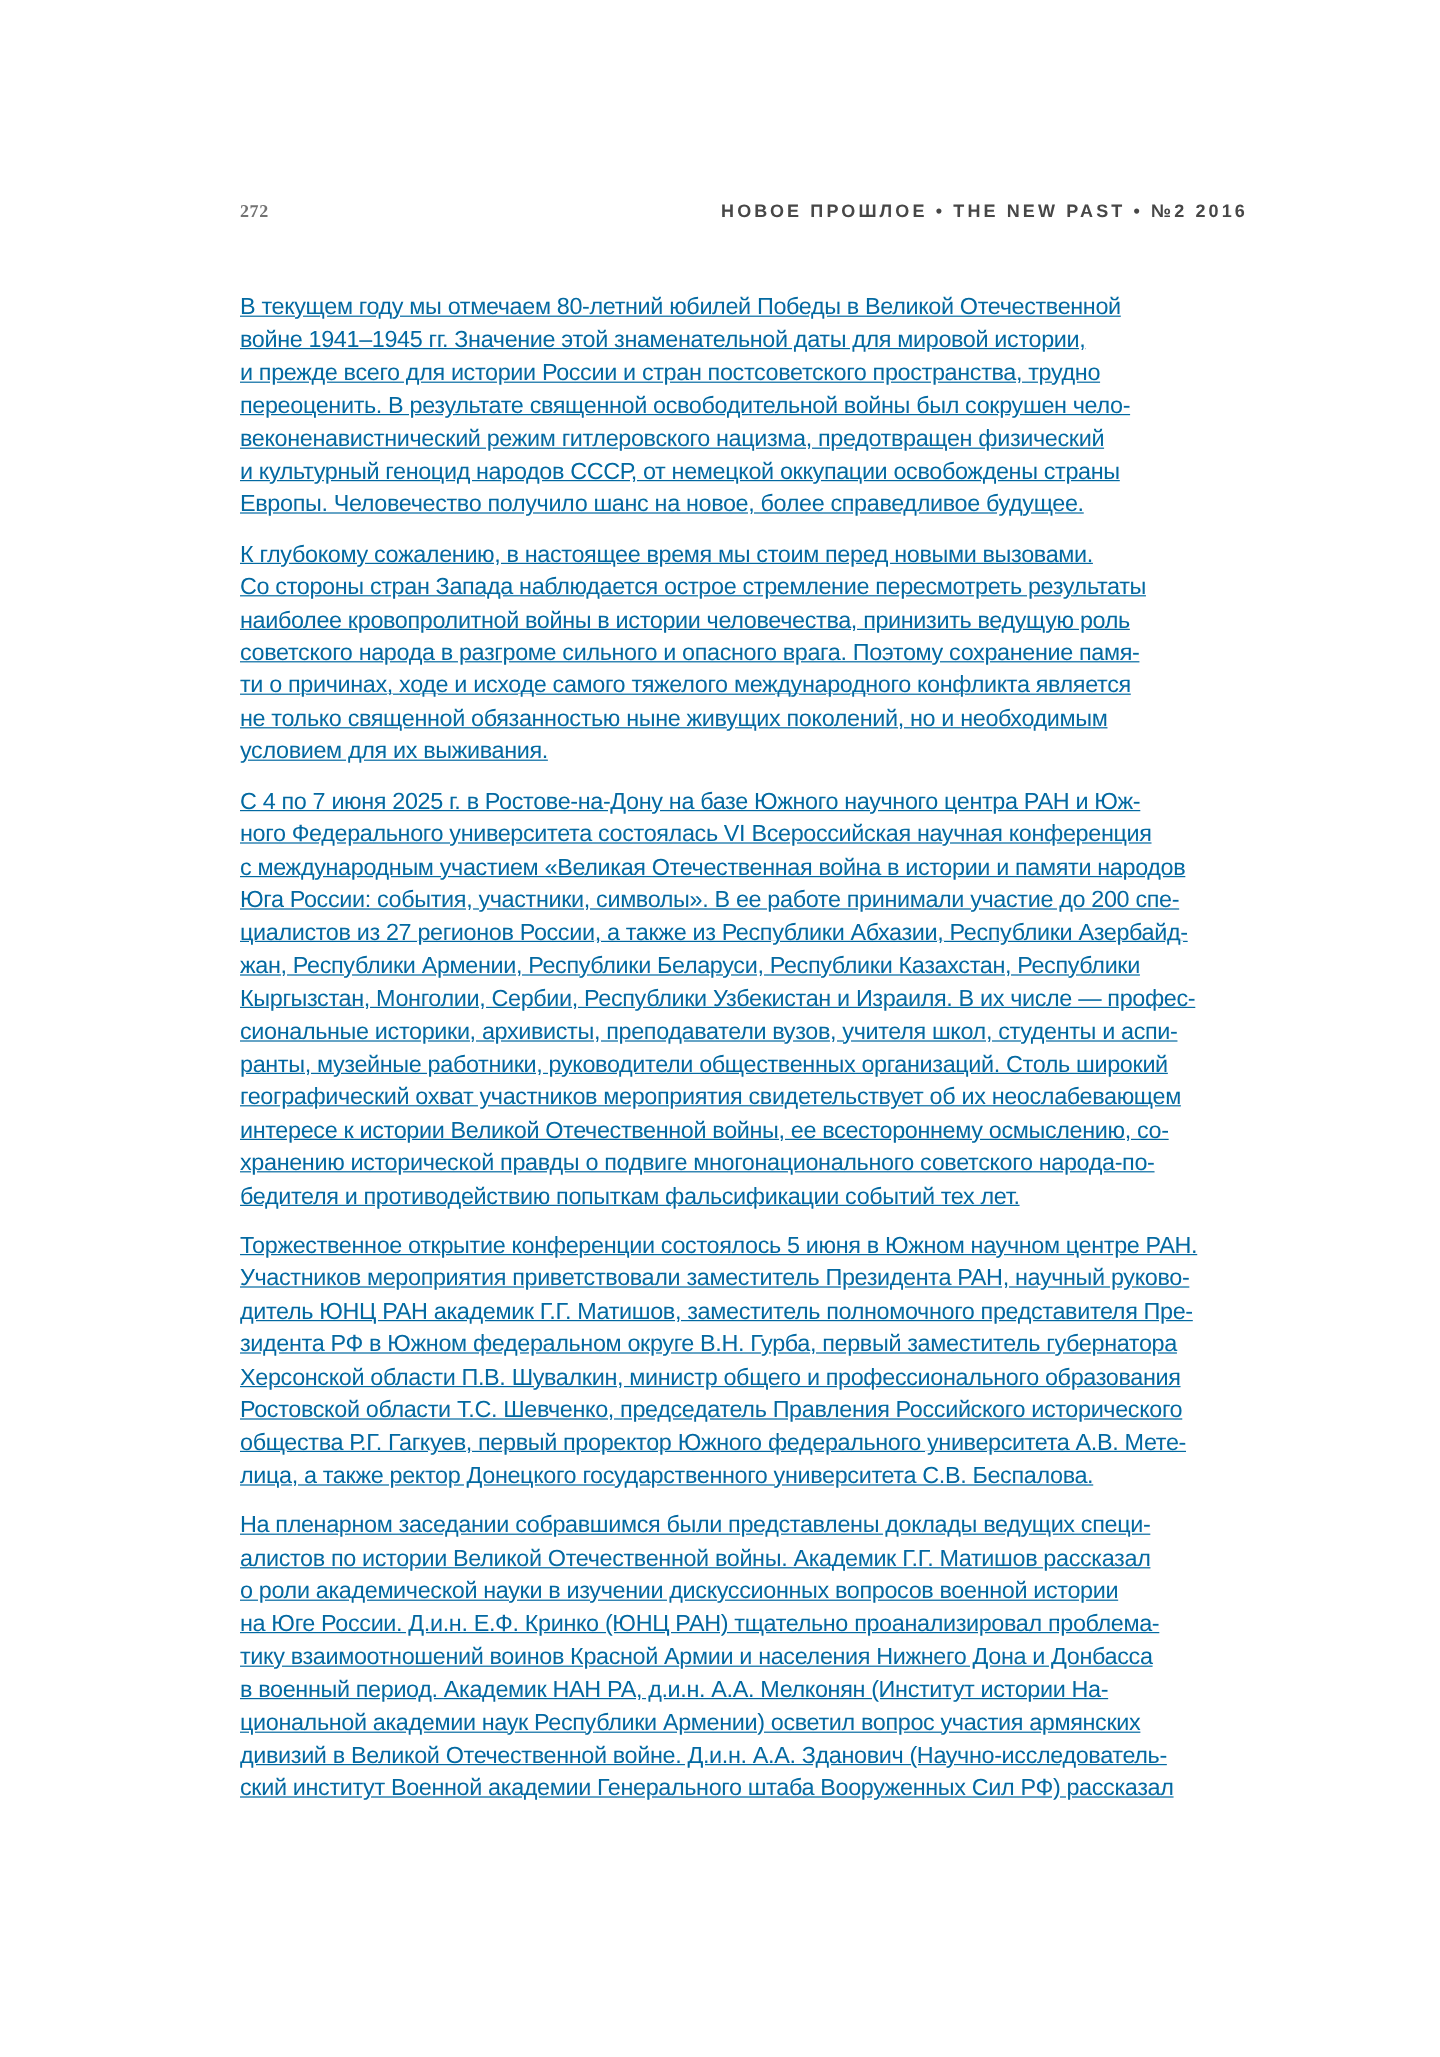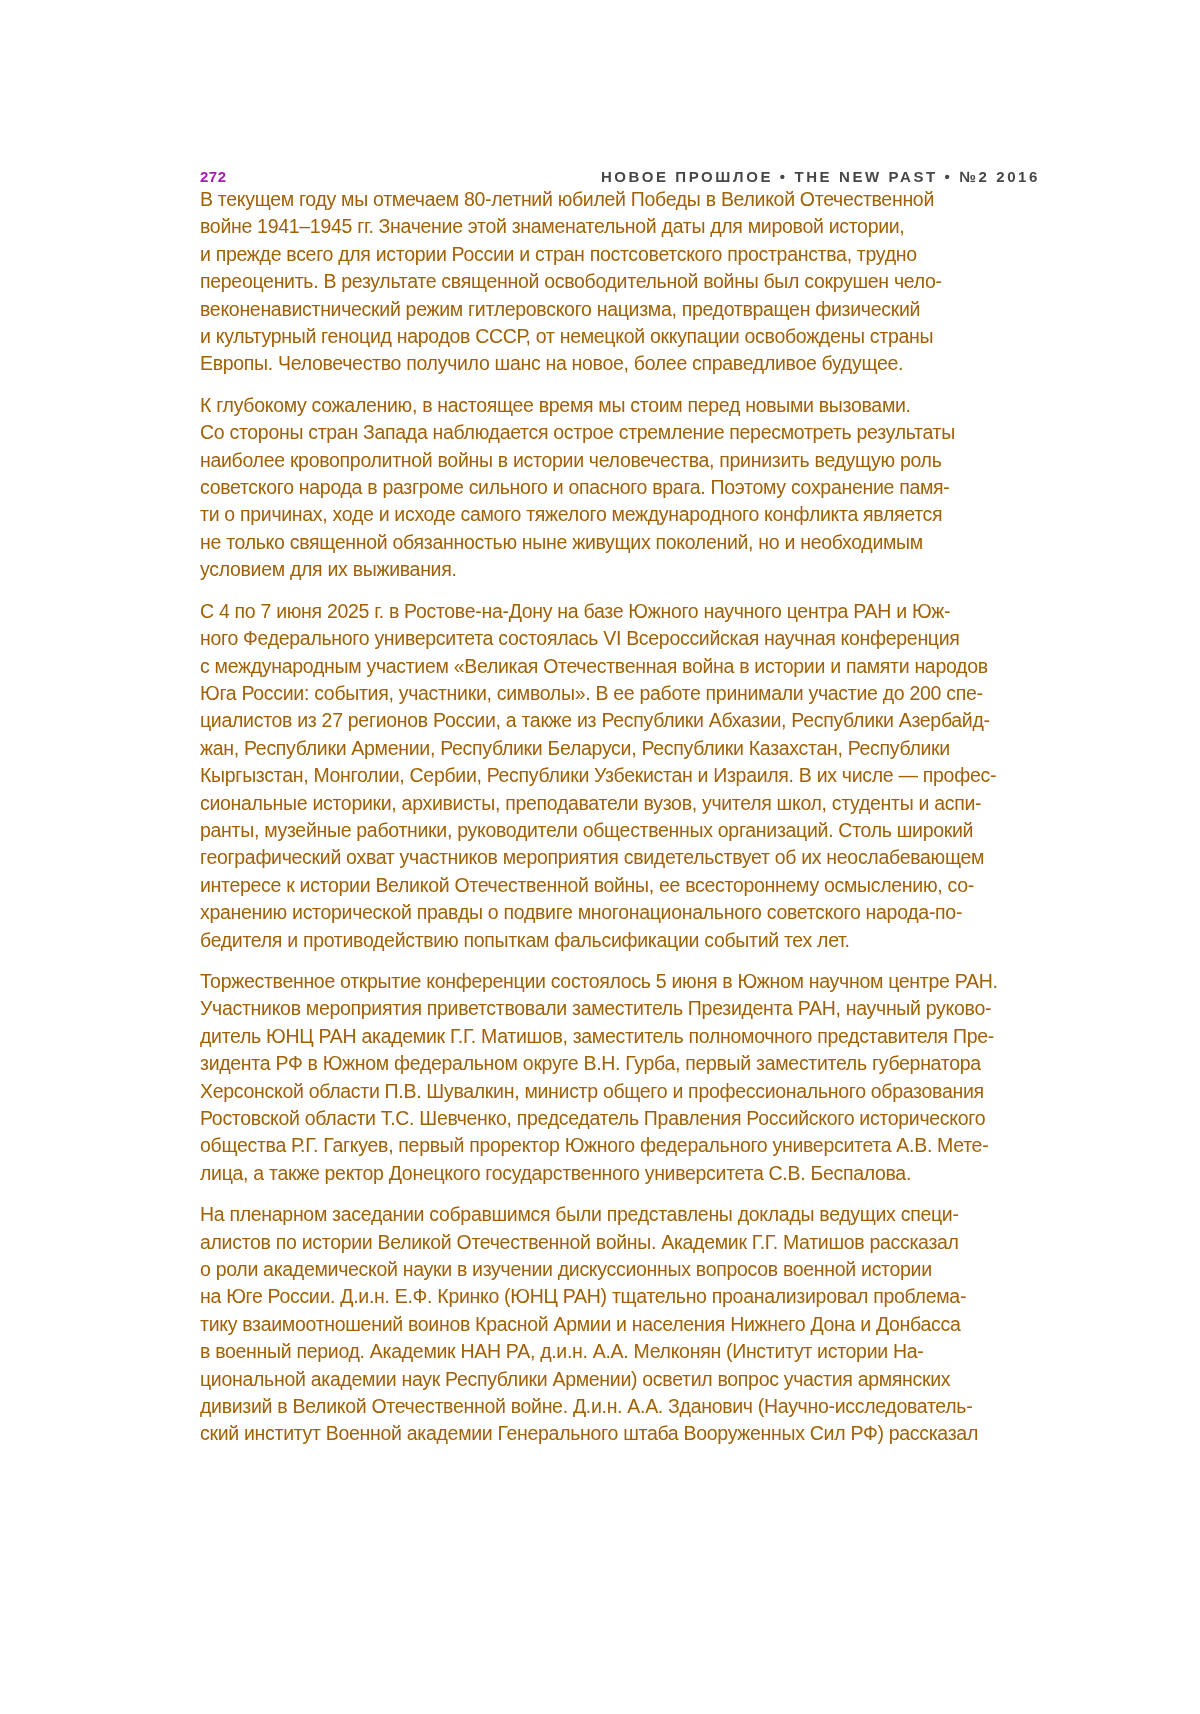--- a/index.html
+++ b/index.html
@@ -22,33 +22,36 @@
     justify-content: space-between;
     align-items: baseline;
     width: 840px;
     color: #474747;
     font-size: 15px;
     font-weight: 600;
     line-height: 18px;
   }
   .page-number {
     letter-spacing: 0.5px;
-    color: #a21caf;
+    color: #737373;
+    font-family: Liberation Serif, serif;
   }
   .journal-title {
     letter-spacing: 2.6px;
     color: #474747;
     white-space: nowrap;
   }
   .article-body {
-    color: #a16207;
+    margin-top: 57px;
+    color: #0369a1;
     font-size: 19.5px;
     line-height: 27.4px;
     letter-spacing: -0.3px;
     font-weight: 400;
+    text-decoration: underline;
   }
   .article-body p {
     margin: 0 0 14px 0;
     white-space: pre-line; 
   }
 </style>
 </head>
 <body>
 
 <div class="page">

